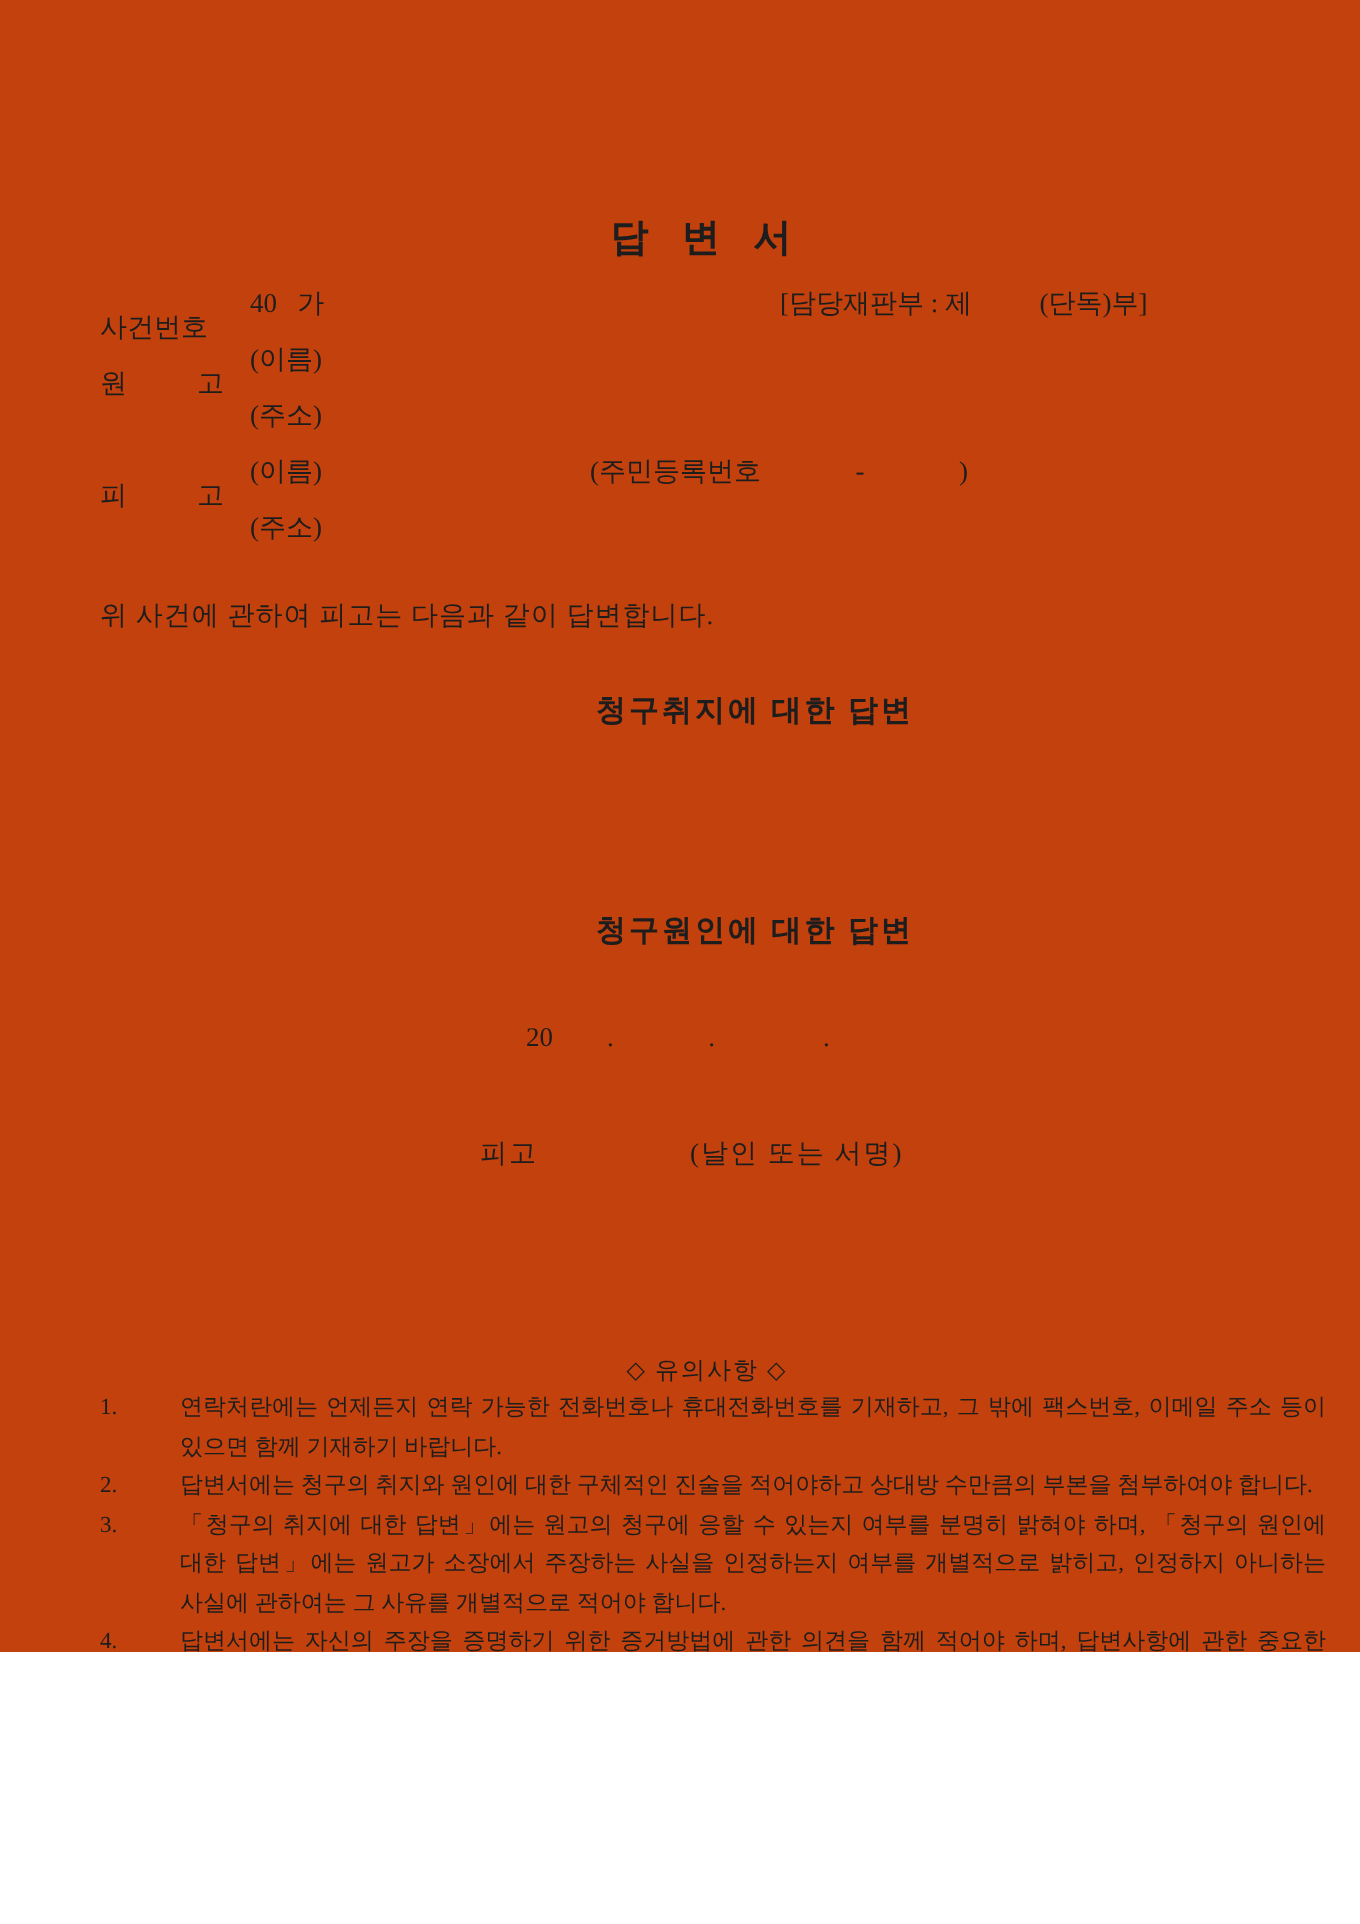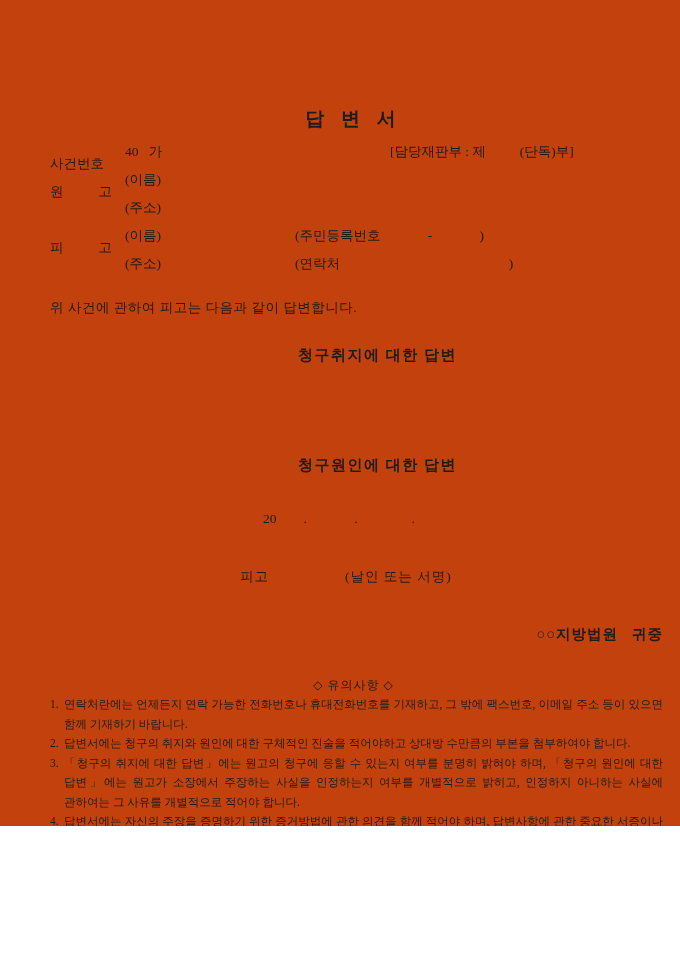--- a/index.html
+++ b/index.html
@@ -91,20 +91,21 @@
     top: 695px; left: 50px; right: 44px;
     font-size: 11.5px;
     line-height: 19.5px;
   }
   .note-item { display: flex; }
   .note-num { flex: 0 0 14px; }
   .note-text {
     flex: 1;
     text-align: justify;
     word-break: keep-all;
+    margin-left: 26px;
   }
   .page-number {
     position: absolute;
     top: 892px; left: 0; right: 0;
     text-align: center;
     font-size: 12px;
     letter-spacing: 2px;
   }
 </style>
 </head>
@@ -130,37 +131,35 @@
   </div>
 
   <div class="prow row-def">
     <span class="plabel">피 고</span>
     <span class="pvalue">(이름)</span>
     <span class="pextra">(주민등록번호              -              )</span>
   </div>
 
   <div class="prow row-daddr">
     <span class="pvalue">(주소)</span>
-    <span class="pextra">(연락처                                                  )</span>
   </div>
 
   <div class="intro">위 사건에 관하여 피고는 다음과 같이 답변합니다.</div>
 
   <div class="section-heading heading-1">청구취지에 대한 답변</div>
 
   <div class="section-heading heading-2">청구원인에 대한 답변</div>
 
   <div class="date-line">20        .              .                .</div>
 
   <div class="sig-row">
     <span class="sig-label">피고</span>
     <span class="sig-note">(날인 또는 서명)</span>
   </div>
 
-  <div class="court-line">○○지방법원   귀중</div>
 
   <div class="notes-title">◇ 유의사항 ◇</div>
 
   <div class="notes">
     <div class="note-item">
       <span class="note-num">1.</span>
       <span class="note-text">연락처란에는 언제든지 연락 가능한 전화번호나 휴대전화번호를 기재하고, 그 밖에 팩스번호, 이메일 주소 등이 있으면 함께 기재하기 바랍니다.</span>
     </div>
     <div class="note-item">
       <span class="note-num">2.</span>

